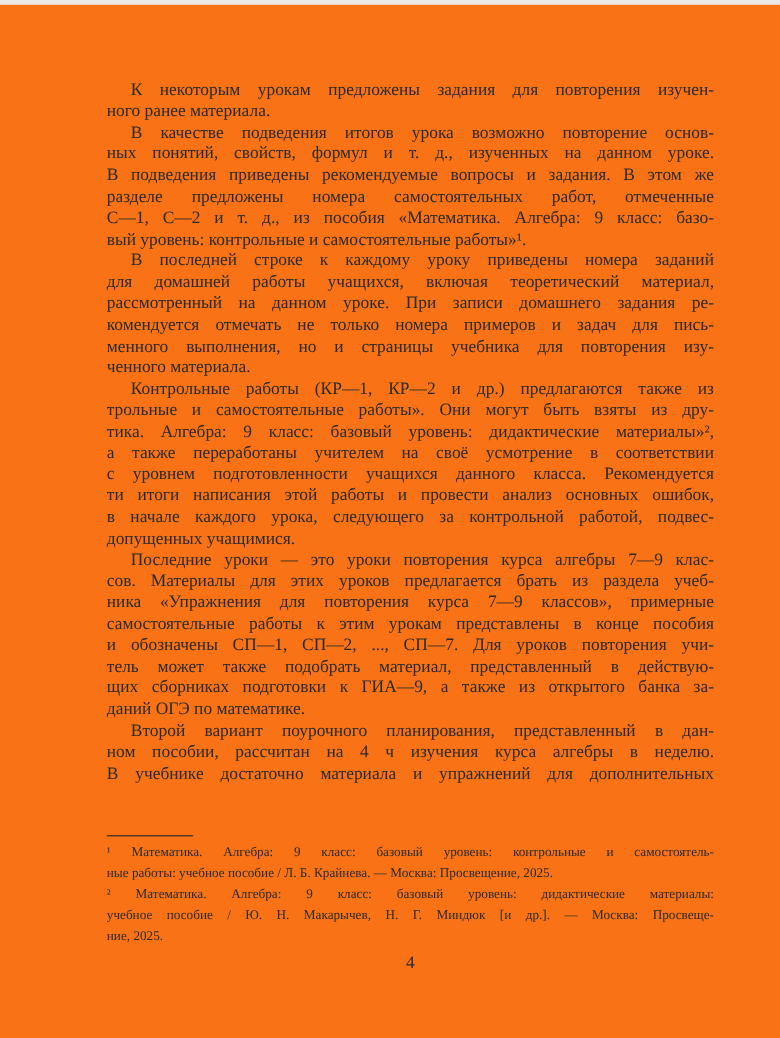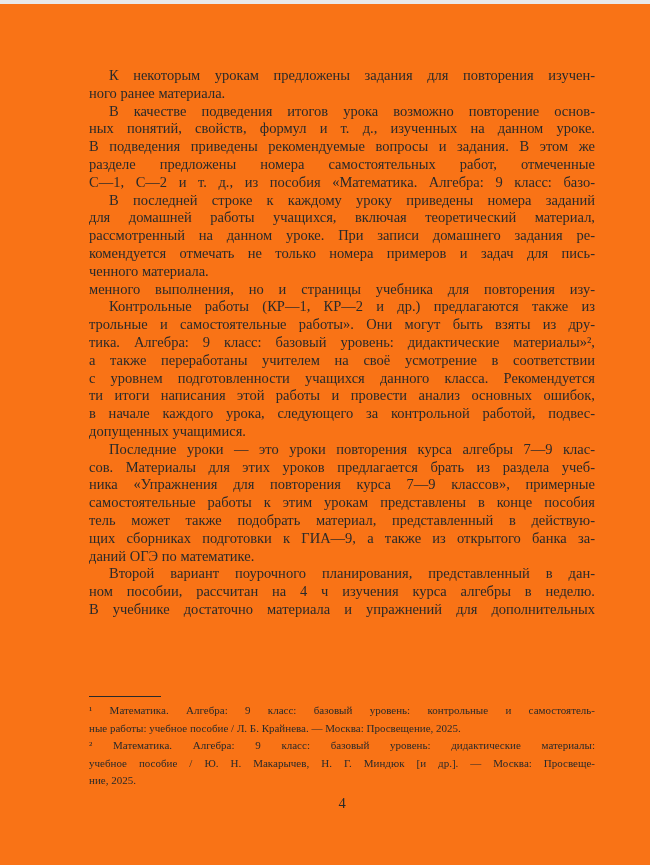--- a/index.html
+++ b/index.html
@@ -62,44 +62,46 @@
       <div class="para">
         <div class="line indent">К некоторым урокам предложены задания для повторения изучен-</div>
         <div class="line end">ного ранее материала.</div>
       </div>
       <div class="para">
         <div class="line indent">В качестве подведения итогов урока возможно повторение основ-</div>
         <div class="line">ных понятий, свойств, формул и т. д., изученных на данном уроке.</div>
         <div class="line">В подведения приведены рекомендуемые вопросы и задания. В этом же</div>
         <div class="line">разделе предложены номера самостоятельных работ, отмеченные</div>
         <div class="line">С—1, С—2 и т. д., из пособия «Математика. Алгебра: 9 класс: базо-</div>
+        <div class="line end">вый уровень: контрольные и самостоятельные работы»¹.</div>
       </div>
       <div class="para">
         <div class="line indent">В последней строке к каждому уроку приведены номера заданий</div>
         <div class="line">для домашней работы учащихся, включая теоретический материал,</div>
         <div class="line">рассмотренный на данном уроке. При записи домашнего задания ре-</div>
         <div class="line">комендуется отмечать не только номера примеров и задач для пись-</div>
+        <div class="line">менного выполнения, но и страницы учебника для повторения изу-</div>
         <div class="line end">ченного материала.</div>
-        <div class="line">менного выполнения, но и страницы учебника для повторения изу-</div>
       </div>
       <div class="para">
         <div class="line indent">Контрольные работы (КР—1, КР—2 и др.) предлагаются также из</div>
         <div class="line">трольные и самостоятельные работы». Они могут быть взяты из дру-</div>
         <div class="line">тика. Алгебра: 9 класс: базовый уровень: дидактические материалы»²,</div>
         <div class="line">а также переработаны учителем на своё усмотрение в соответствии</div>
         <div class="line">с уровнем подготовленности учащихся данного класса. Рекомендуется</div>
         <div class="line">ти итоги написания этой работы и провести анализ основных ошибок,</div>
         <div class="line">в начале каждого урока, следующего за контрольной работой, подвес-</div>
         <div class="line end">допущенных учащимися.</div>
       </div>
       <div class="para">
         <div class="line indent">Последние уроки — это уроки повторения курса алгебры 7—9 клас-</div>
         <div class="line">сов. Материалы для этих уроков предлагается брать из раздела учеб-</div>
         <div class="line">ника «Упражнения для повторения курса 7—9 классов», примерные</div>
         <div class="line">самостоятельные работы к этим урокам представлены в конце пособия</div>
+        <div class="line">и обозначены СП—1, СП—2, ..., СП—7. Для уроков повторения учи-</div>
         <div class="line">тель может также подобрать материал, представленный в действую-</div>
         <div class="line">щих сборниках подготовки к ГИА—9, а также из открытого банка за-</div>
         <div class="line end">даний ОГЭ по математике.</div>
       </div>
       <div class="para">
         <div class="line indent">Второй вариант поурочного планирования, представленный в дан-</div>
         <div class="line">ном пособии, рассчитан на 4 ч изучения курса алгебры в неделю.</div>
         <div class="line">В учебнике достаточно материала и упражнений для дополнительных</div>
       </div>
     </div>

